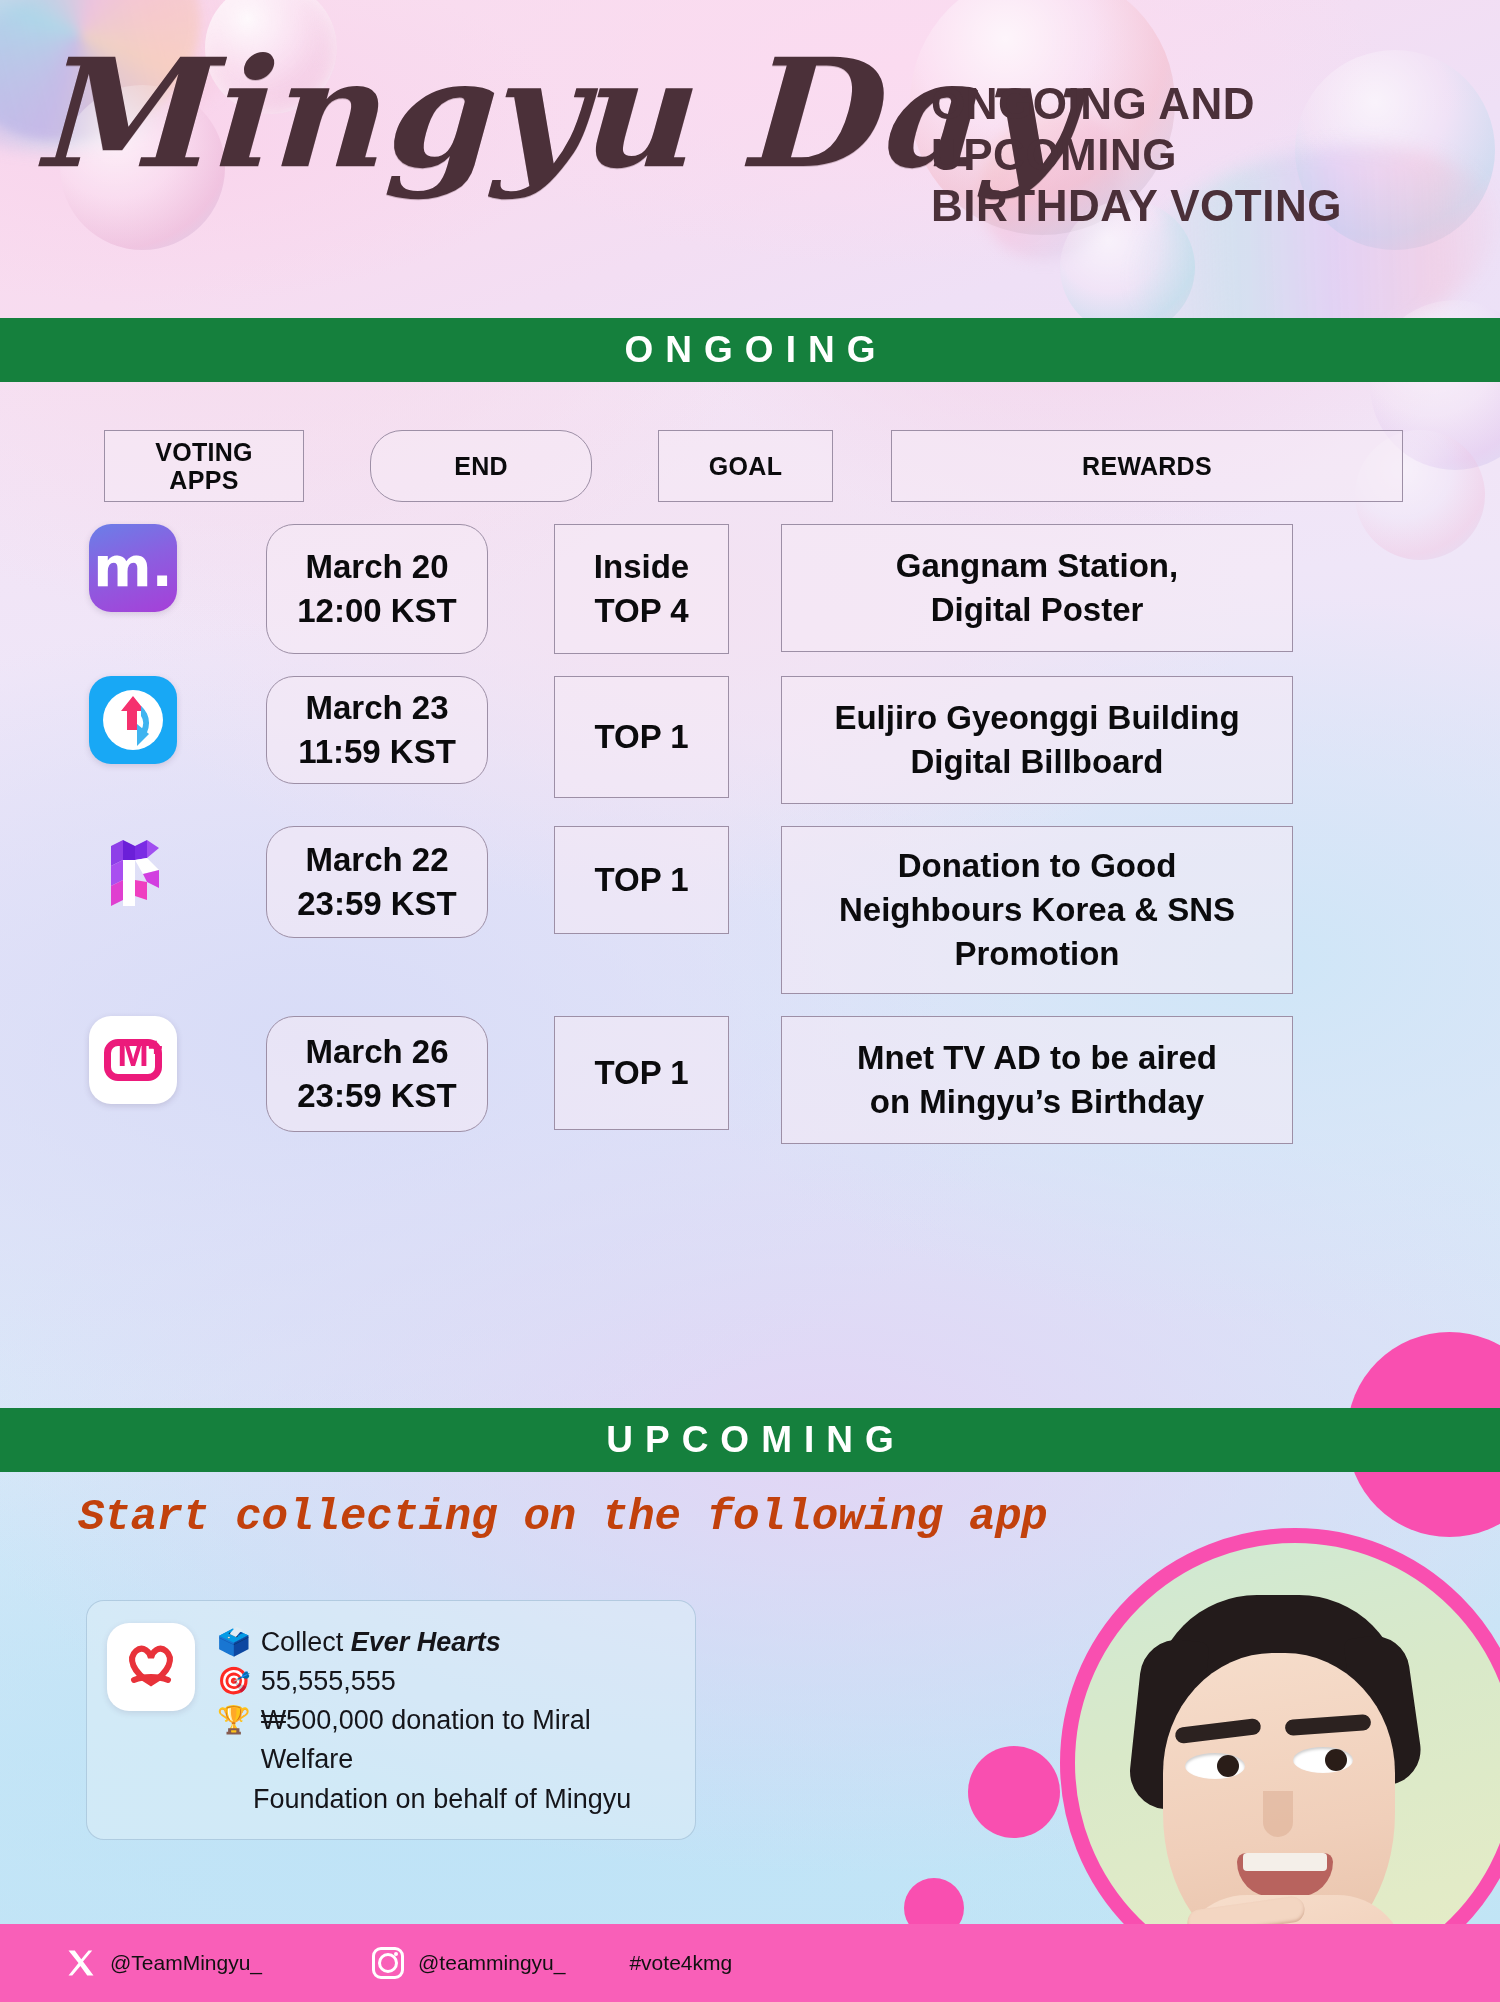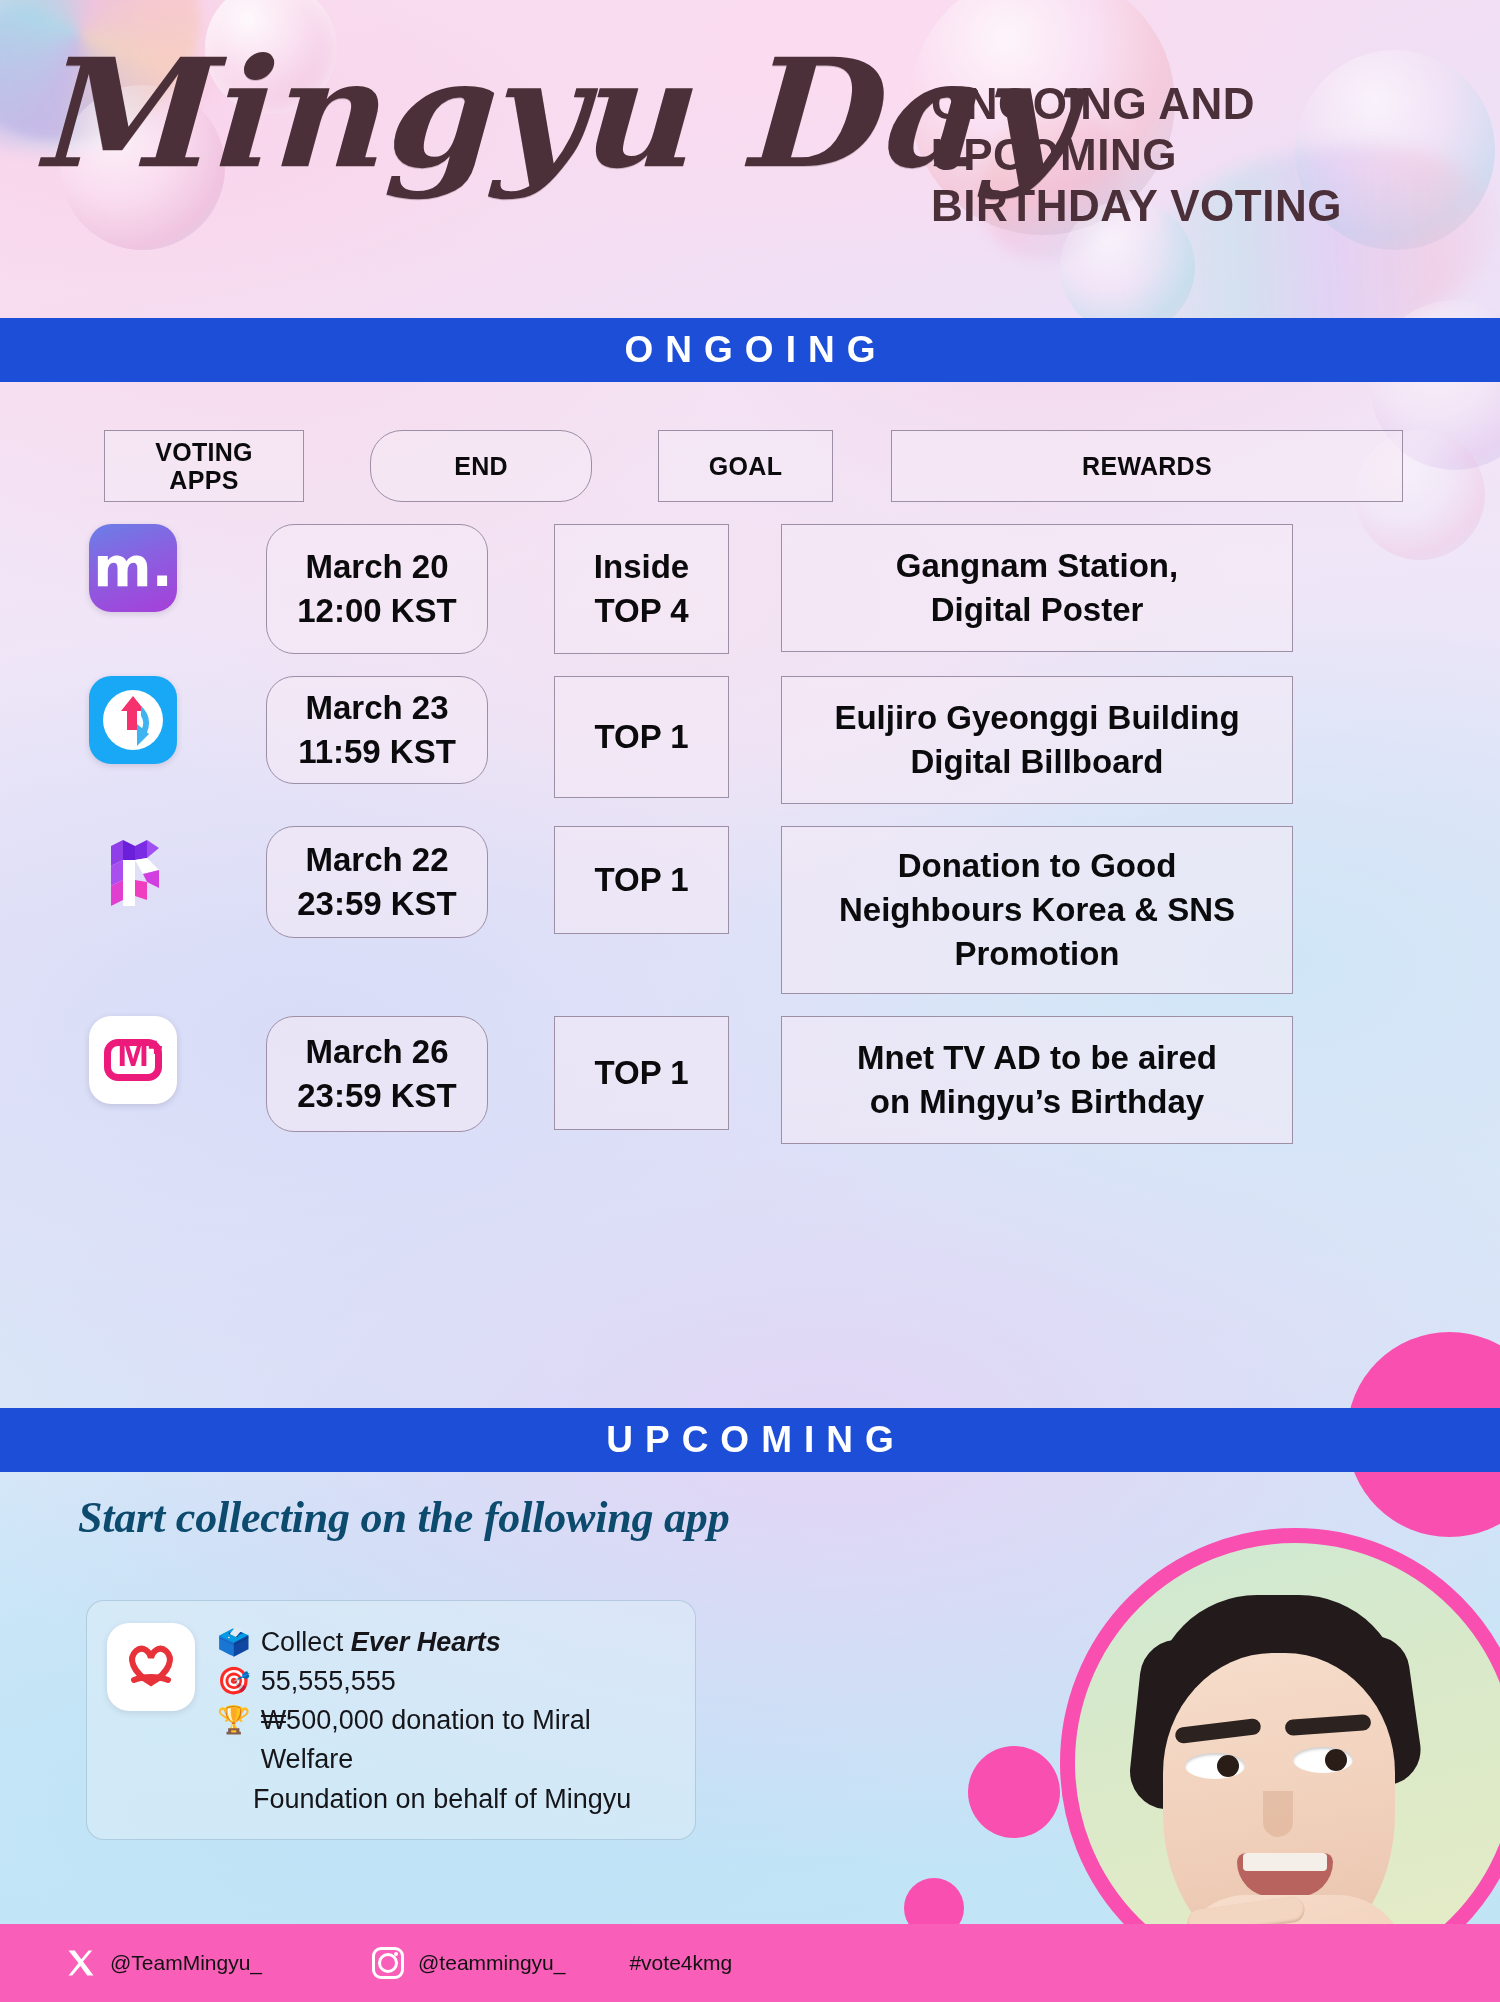--- a/index.html
+++ b/index.html
@@ -94,21 +94,21 @@
     width:500px;
     font-weight:700; font-size:44px; line-height:1.16;
     letter-spacing:.5px;
     color:#4b3039;
     text-transform:uppercase;
   }
 
   
   .banner{
     position:absolute; left:0; width:1500px; height:64px;
-    background:#1d4ed8;
+    background:#15803d;
     display:flex; align-items:center; justify-content:center;
     z-index:6;
   }
   .banner span{
     color:#ffffff; font-weight:700; font-size:37px;
     letter-spacing:12px; text-indent:12px;
   }
   .banner-ongoing{ top:318px; }
   .banner-upcoming{ top:1408px; }
 
@@ -154,22 +154,22 @@
   .ic-kstar{ background:transparent; box-shadow:none; }
   .ic-mnet{ background:#ffffff; display:flex; align-items:center; justify-content:center; }
   .ic-mnet .mbox{ width:58px; height:42px; border:7px solid #ec1a7b; border-radius:14px; position:relative;}
   .ic-mnet .mbox:after{ content:"M"; position:absolute; left:0; right:0; top:-12px;
       text-align:center; color:#ec1a7b; font-size:38px; font-weight:700; line-height:1;}
   .ic-mnet .plus{ position:absolute; right:14px; top:16px; color:#ec1a7b; font-size:26px; font-weight:700;}
 
   
   .upcoming-head{
     position:absolute; left:78px; top:1492px;
-    font-family:Liberation Serif, serif; font-style:italic; font-weight:700;
-    font-size:44px; color:#0c4a6e; letter-spacing:-.2px;
+    font-family:Liberation Mono, monospace; font-style:italic; font-weight:700;
+    font-size:44px; color:#c2410c; letter-spacing:-.2px;
   }
   .ever-card{
     position:absolute; left:86px; top:1600px;
     width:610px; min-height:180px;
     background:rgba(223,238,247,.55);
     border:1.5px solid rgba(145,178,205,.55);
     border-radius:18px;
     display:flex; align-items:flex-start; gap:22px;
     padding:22px 20px 20px 20px;
   }

